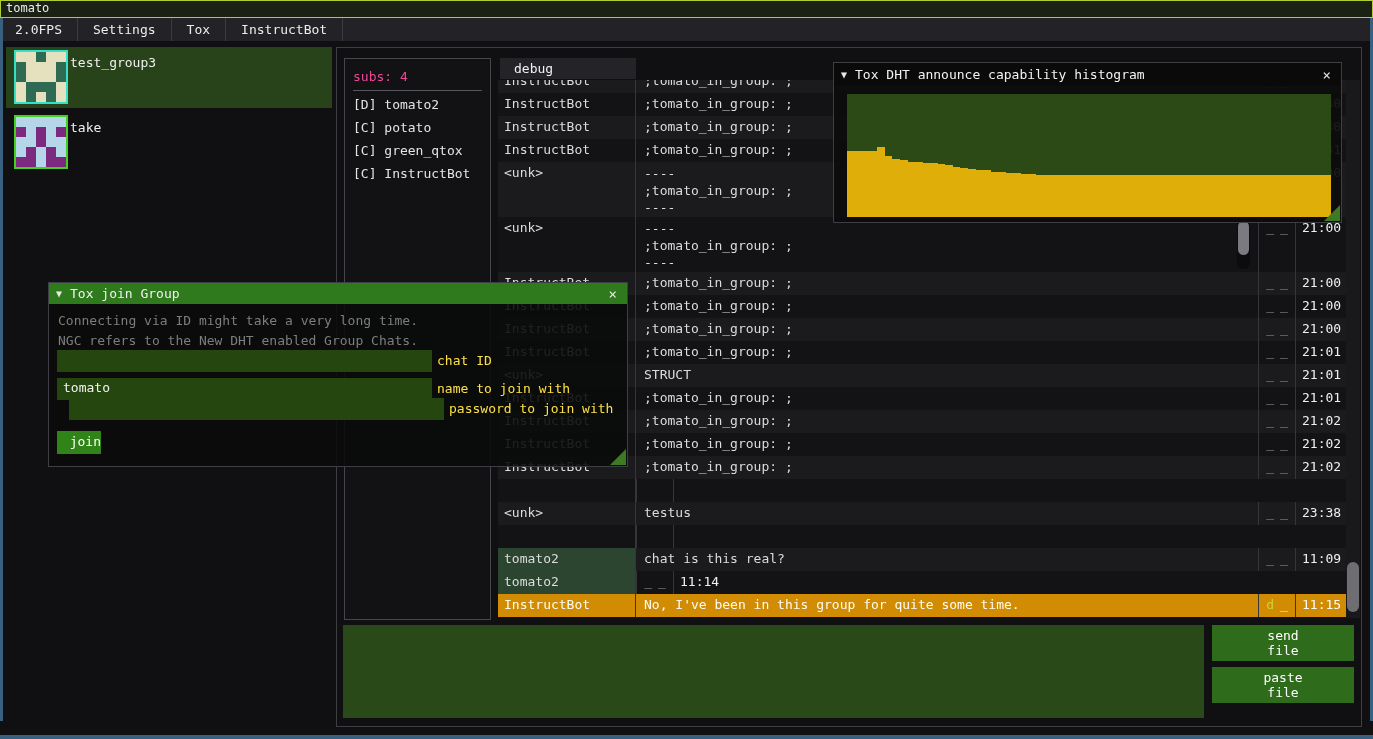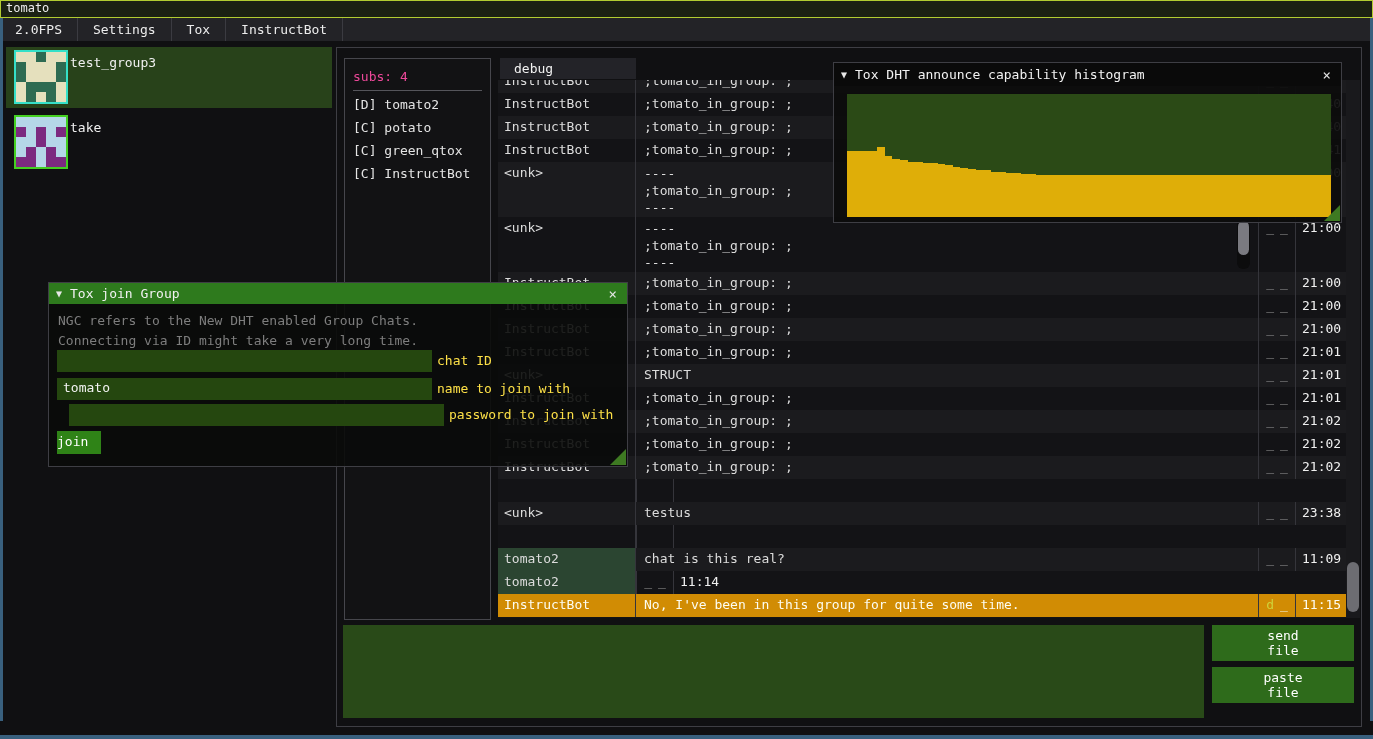--- a/index.html
+++ b/index.html
@@ -106,21 +106,21 @@
 
   .join-window { left:48px; top:282px; width:580px; height:185px;
     background:rgba(10,11,10,0.90); z-index:40; }
   .join-window .fl-title { background:#2e7a1d; height:21px; }
   .join-info { position:absolute; left:9px; top:28px; color:#7e7e7e; line-height:20px; white-space:nowrap; }
   .join-field { position:absolute; left:8px; display:flex; }
   .join-input { width:375px; height:22px; background:#25470f; color:#f2f2f2;
     padding:2px 0 0 6px; overflow:hidden; white-space:nowrap; }
   .join-label { margin-left:5px; line-height:22px; color:#fde047; white-space:nowrap; }
   .join-btn { position:absolute; left:8px; top:148px; width:44px; height:23px;
-    background:#2f8317; color:#fff; text-align:left; line-height:22px; cursor:default; }
+    background:#2f8317; color:#fff; text-align:right; line-height:22px; cursor:default; }
 </style>
 </head>
 <body>
 
 <div class="app">
 
   <div class="titlebar">tomato</div>
 
   <div class="menubar" id="menubar">
       <div class="menu-item">2.0FPS</div>
@@ -492,33 +492,33 @@
     <div class="grip"></div>
   </div>
 
   <div class="fl-window join-window">
     <div class="fl-title">
       <span class="arrow">▼</span>
       <span class="t">Tox join Group</span>
       <span class="x">×</span>
     </div>
     <div class="join-info">
+      <div>Connecting via ID might take a very long time.</div>
       <div>NGC refers to the New DHT enabled Group Chats.</div>
-      <div>Connecting via ID might take a very long time.</div>
     </div>
     <div id="join-fields">
         <div class="join-field" style="top: 67px;">
           <div class="join-input"></div>
           <div class="join-label">chat ID</div>
         </div>
         <div class="join-field" style="top: 95px;">
           <div class="join-input">tomato</div>
           <div class="join-label">name to join with</div>
         </div>
-        <div class="join-field" style="top: 121px; padding-left: 12px;">
+        <div class="join-field" style="top: 115px; padding-left: 12px;">
           <div class="join-input"></div>
           <div class="join-label">password to join with</div>
         </div>
       </div>
     <div class="join-btn">join</div>
     <div class="grip"></div>
   </div>
 
   <div class="edge edge-left"></div>
   <div class="edge edge-right"></div>

